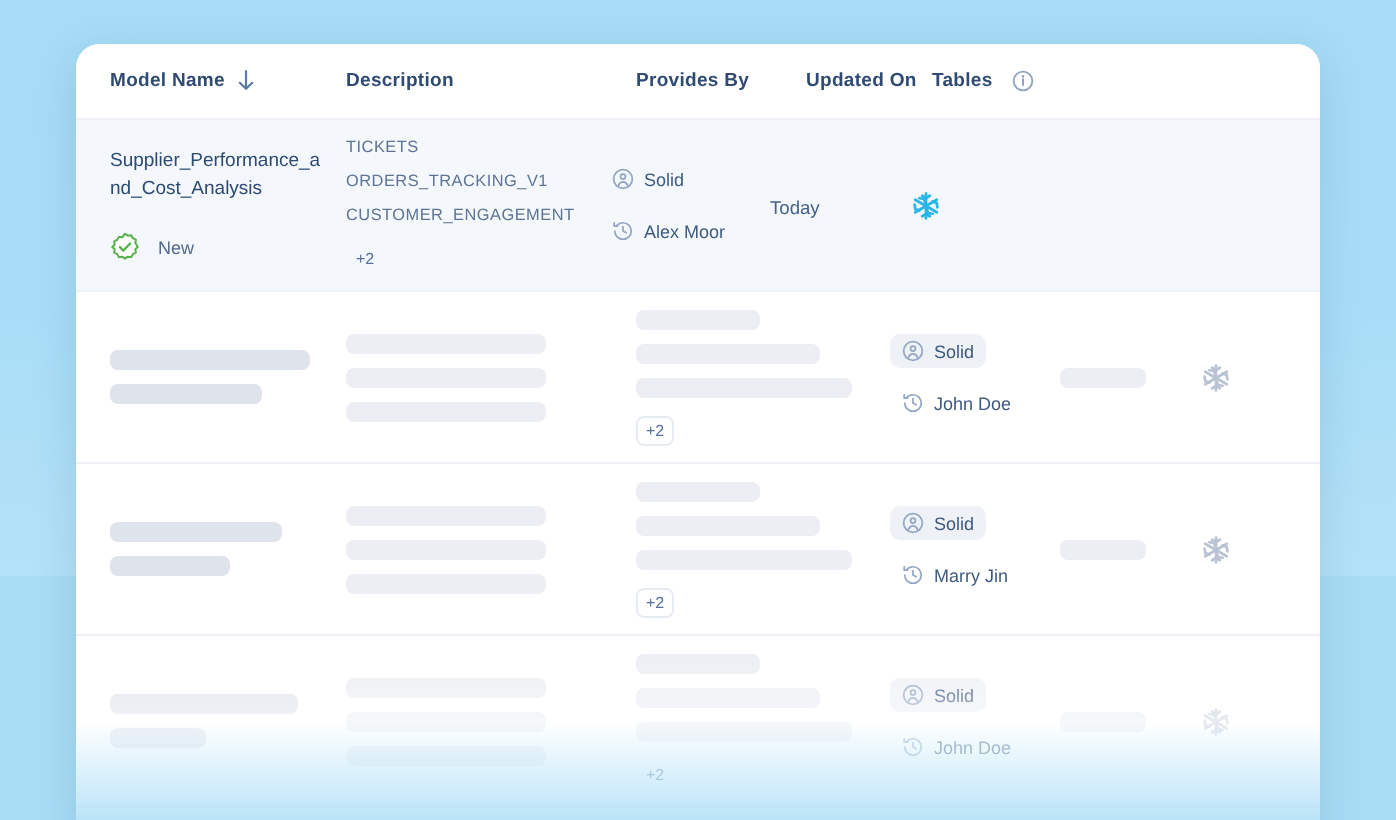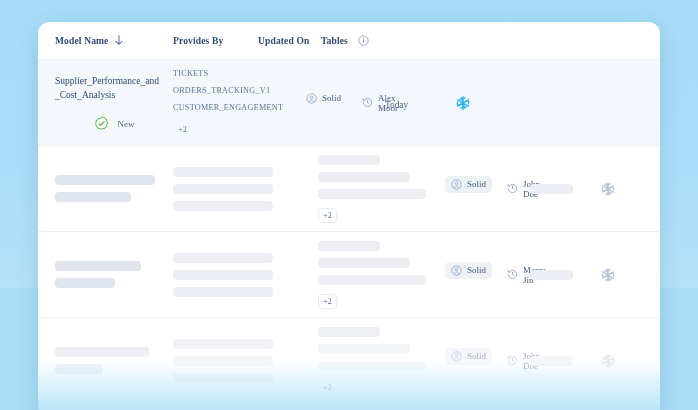--- a/index.html
+++ b/index.html
@@ -6,21 +6,20 @@
   html, body {
     width: 698px; height: 410px;
     overflow: hidden;
     background: #a8ddf6;
     font-family: "Liberation Sans", sans-serif;
   }
   .page {
     position: relative;
     width: 698px; height: 288px;
     background: linear-gradient(180deg, #a6dcf6 0%, #a9ddf7 55%, #b4e2f8 100%);
-    font-family: Liberation Serif, serif;
   }
   .card {
     position: absolute;
     left: 38px; top: 22px;
     width: 622px; height: 396px;
     background: #ffffff;
     border-radius: 12px 12px 0 0;
     box-shadow: 0 6px 22px rgba(30,80,120,.16);
     overflow: hidden;
   }
@@ -70,21 +69,20 @@
     color: #2d4karen;
     color: #2d4a73;
     line-height: 14px;
     font-weight: 400;
     word-break: break-all;
     max-width: 108px;
   }
   .new-badge {
     display: flex; align-items: center; gap: 9px;
     margin-top: 14px;
-    justify-content: center;
   }
   .new-badge .lbl { font-size: 9px; color: #54698c; }
   .seal { width: 15px; height: 15px; display:block; }
 
   .desc {
     font-size: 9.3px;
     color: #4c6party;
     color: #4c6285;
     line-height: 14px;
     max-width: 128px;
@@ -94,21 +92,21 @@
   .tbl-item { font-size: 8.2px; color: #5d7495; letter-spacing: .25px; }
   .plus-badge {
     display: inline-flex; align-items: center; justify-content: center;
     font-size: 8px; color: #56709a;
     height: 15px; min-width: 19px; padding: 0 4px;
     border-radius: 4px; margin-top: 2px;
     align-self: flex-start;
   }
   .plus-badge.bordered { border: 1px solid #e7ebf2; background:#fff; }
 
-  .by-stack { display: flex; flex-direction: row; gap: 9px; }
+  .by-stack { display: flex; flex-direction: column; gap: 9px; }
   .by-item {
     display: inline-flex; align-items: center; gap: 5px;
     font-size: 9px; color: #3f5a80;
     padding: 3px 6px; border-radius: 5px;
     align-self: flex-start;
   }
   .by-item.hl { background: #eef1f6; }
   .by-ic { width: 11px; height: 11px; display: block; flex: none; }
 
   .updated-on { font-size: 9.3px; color: #46628a; }
@@ -139,20 +137,23 @@
 
       <div class="th c-name">
         <span>Model Name</span>
         <span>
           <svg class="sort-arrow" viewBox="0 0 10 11" fill="none">
             <path d="M5 0.6V9.4M5 9.4L1.9 6.4M5 9.4L8.1 6.4" stroke="#5f7ba3" stroke-width="1.1" stroke-linecap="round" stroke-linejoin="round"></path>
           </svg>
         </span>
       </div>
 
+      <div class="th c-desc">
+        <span>Description</span>
+      </div>
 
 
       <div class="th c-by">
         <span>Provides By</span>
       </div>
 
       <div class="th c-on">
         <span>Updated On</span>
       </div>
 

